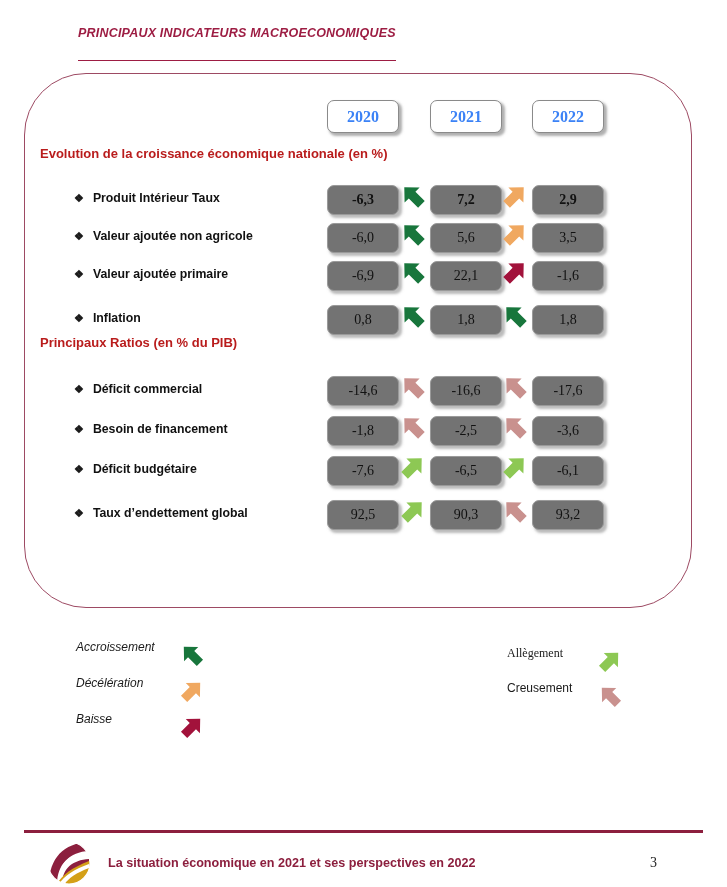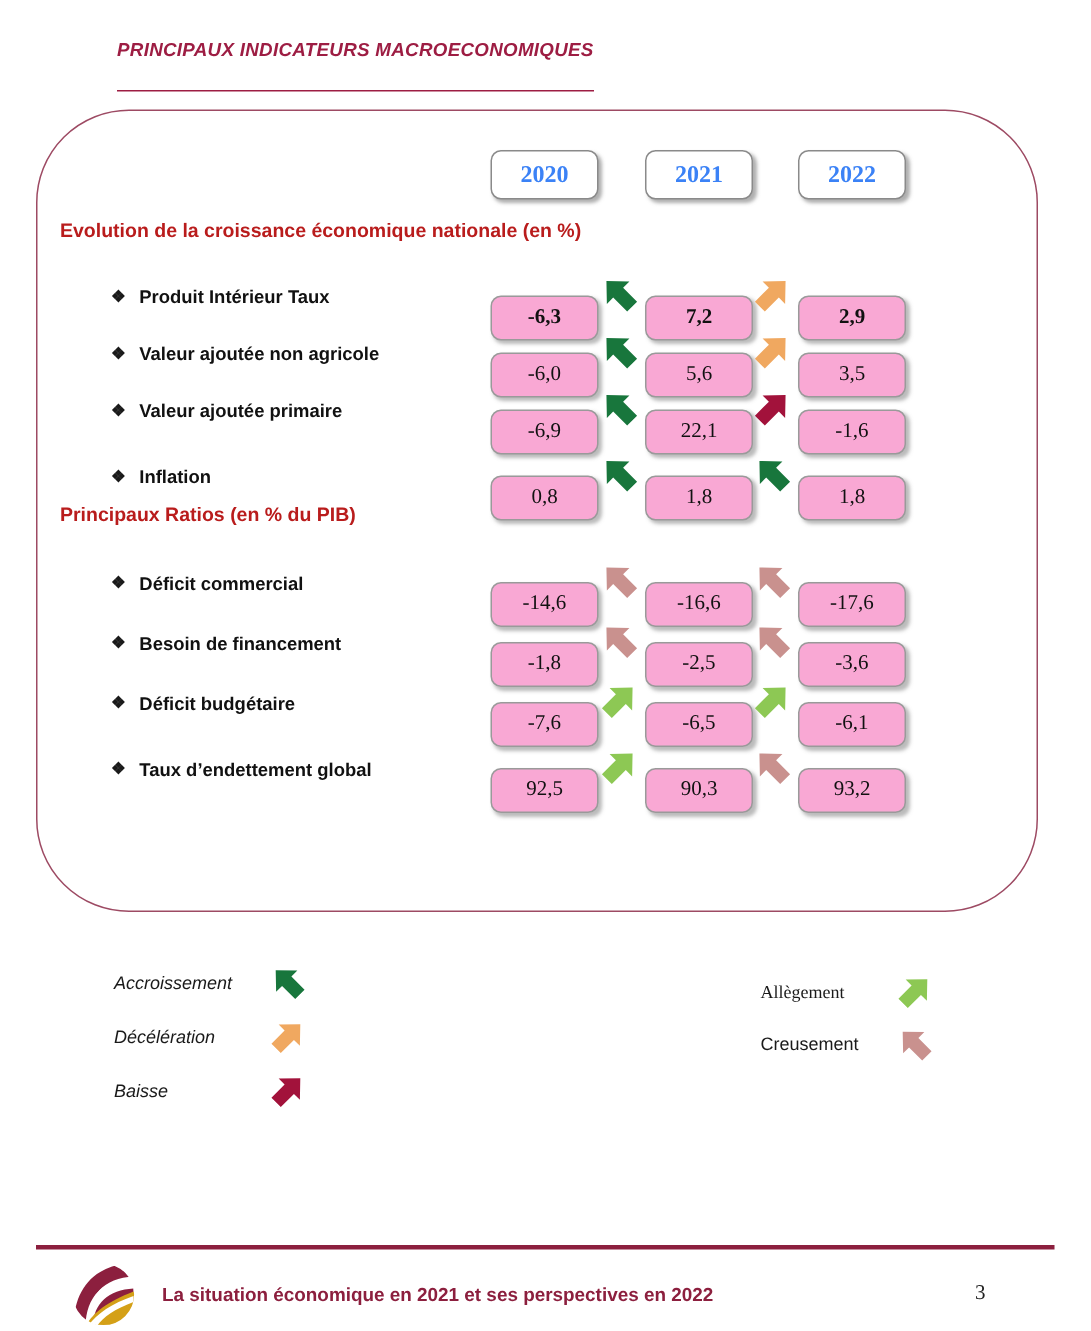--- a/index.html
+++ b/index.html
@@ -105,26 +105,26 @@
     gap: 9px;
   }
   .bullet {
     font-size: 11px;
     color: #1a1a1a;
     line-height: 1;
   }
 
   .val-box {
     position: absolute;
-    top: 16px;
+    top: 4px;
     width: 72px;
     height: 30px;
     border: 1.1px solid #9a9a9a;
     border-radius: 7px;
-    background: #f9a8d4;
+    background: #737373;
     box-shadow: 2.2px 2.2px 2.6px rgba(120,120,120,0.5);
     display: flex;
     align-items: center;
     justify-content: center;
     font-family: "Liberation Serif", serif;
     font-size: 14px;
     color: #111111;
     box-sizing: border-box;
   }
   .val-box.c0 { left: 327px; }
@@ -140,21 +140,21 @@
   }
   .arrow.a0 { left: 396px; }
   .arrow.a1 { left: 498px; }
   .arrow svg { display: block; width: 100%; height: 100%; }
 
   
   .legend-item {
     position: absolute;
     height: 30px;
     display: flex;
-    align-items: center;
+    align-items: flex-start;
   }
   .legend-label {
     font-size: 12px;
     color: #1a1a1a;
     white-space: nowrap;
   }
   .legend-left .legend-label {
     font-style: italic;
   }
   .legend-icon {

